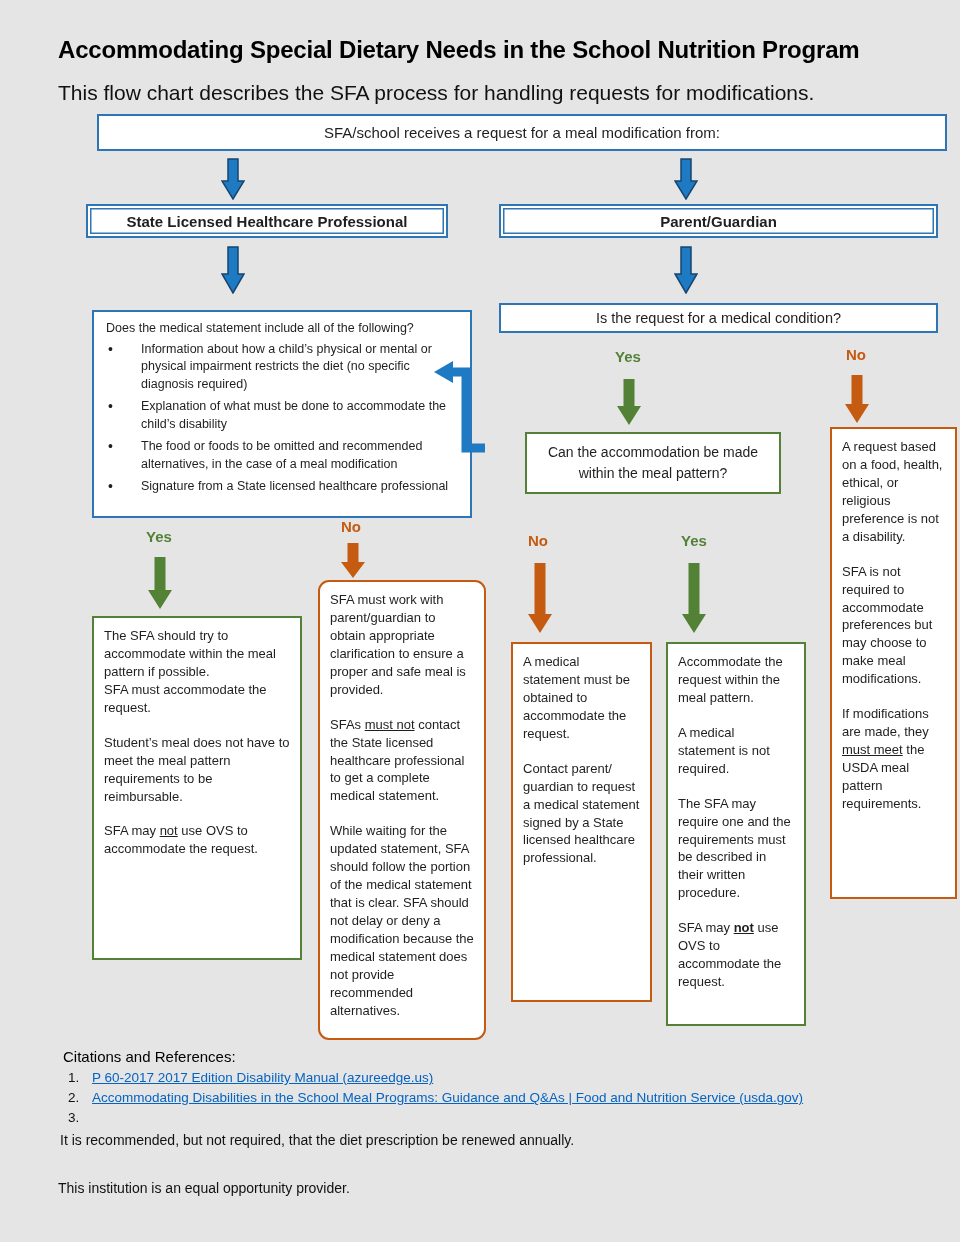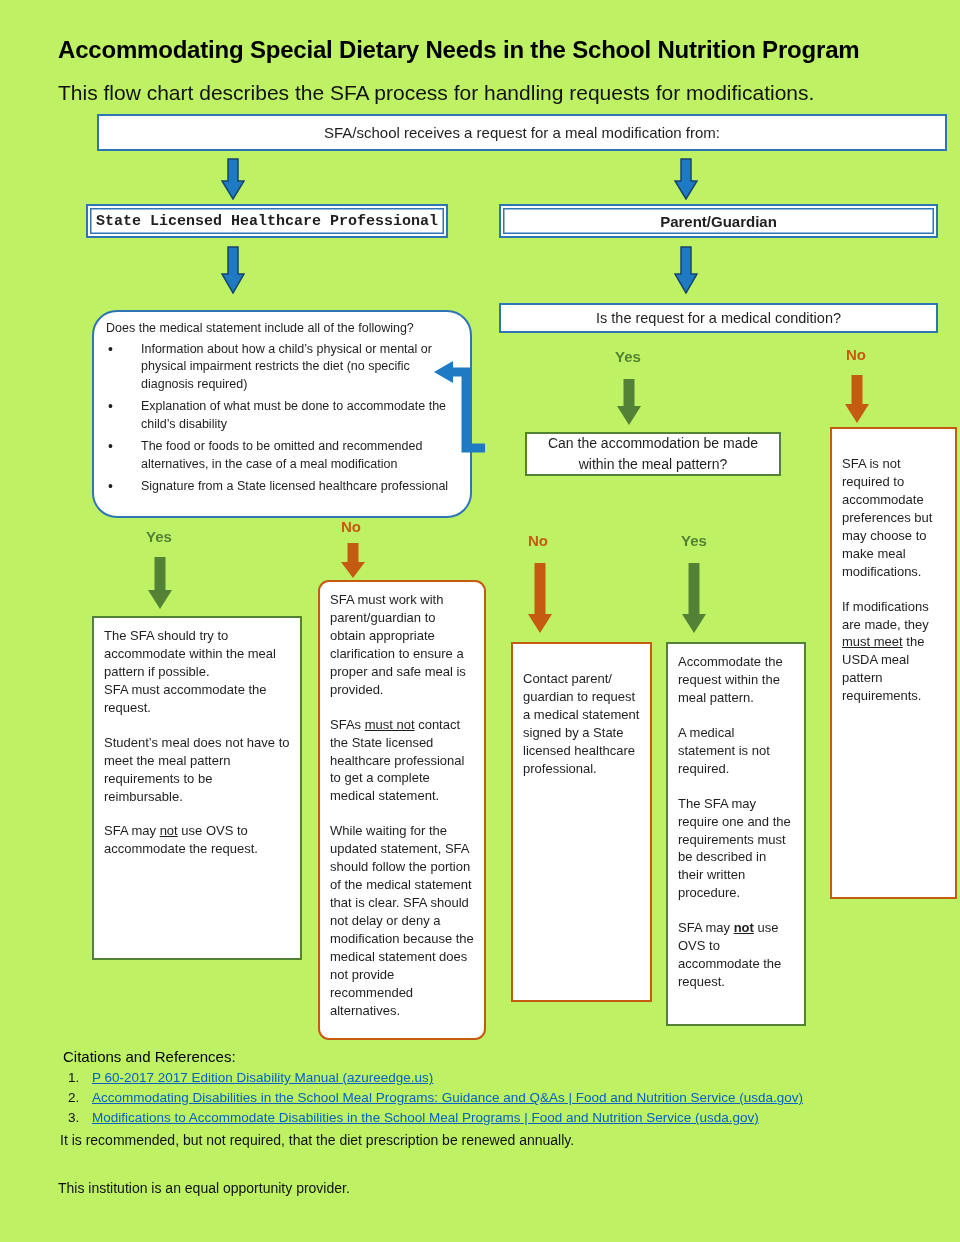--- a/index.html
+++ b/index.html
@@ -1,36 +1,36 @@
 <!DOCTYPE html>
 <html style="--c-blue: #2E75B6; --c-blue-arrow: #1F7AC4; --c-blue-arrow-outline: #17456E; --c-green: #538135; --c-orange: #C55A11; --c-link: #0563C1;"><head>
 <meta charset="utf-8">
 <style>
   html,body{margin:0;padding:0;background:#fff;}
-  #page{position:relative;width:960px;height:1242px;background:#bef264;
+  #page{position:relative;width:960px;height:1242px;background:#e5e5e5;
         font-family:"Liberation Sans",sans-serif;color:#1f1f1f;overflow:hidden;}
   .abs{position:absolute;}
   .title{font-size:24px;font-weight:bold;color:#000;letter-spacing:-0.2px;}
   .subtitle{font-size:21px;color:#111;}
   .fbox{position:absolute;background:#fff;box-sizing:border-box;margin-left:42px;}
   .b-blue{border:2px solid var(--c-blue);}
   .b-green{border:2px solid var(--c-green);}
   .b-orange{border:2px solid var(--c-orange);}
   .dbl{box-shadow:inset 0 0 0 2px #fff, inset 0 0 0 3.5px var(--c-blue);}
   .center-text{display:flex;align-items:center;justify-content:center;text-align:center;}
   .hdr{font-weight:bold;font-size:15px;}
   .qtext{font-size:15px;}
   .boxtext{font-size:13px;line-height:1.38;padding:9px 10px;}
   .para{margin:0;}
   .gap{height:17px;}
   .lbl{font-weight:bold;font-size:15px;}
   .lbl-yes{color:var(--c-green);}
   .lbl-no{color:var(--c-orange);}
   .block-arrow{position:absolute;}
-  .bullets-box{font-size:12.5px;line-height:1.4;padding:8px 12px;box-sizing:border-box;border-radius:25px;}
+  .bullets-box{font-size:12.5px;line-height:1.4;padding:8px 12px;box-sizing:border-box;}
   .bullets-box ul{margin:3px 0 0 0;padding:0;list-style:none;}
   .bullets-box li{position:relative;padding-left:35px;margin-bottom:5px;}
   .bullets-box li::before{content:"\2022";position:absolute;left:2px;top:-1px;font-size:14px;}
   .cite-head{font-weight:normal;font-size:15px;color:#000;}
   .cite-row{display:flex;font-size:13.5px;margin-bottom:5px;}
   .cite-num{width:24px;flex:none;color:#111;}
   .cite-link{color:var(--c-link);text-decoration:underline;cursor:pointer;}
   .note{font-size:14px;color:#111;}
   .u{text-decoration:underline;}
   .b{font-weight:bold;}
@@ -48,21 +48,21 @@
     <span>SFA/school receives a request for a meal modification from:</span>
   </div>
 
   <div class="block-arrow outlined" style="left:221px;top:158px;width:24px;height:42px;--arrow-color:var(--c-blue-arrow);"><svg width="24" height="42" viewBox="0 0 24 42">
         <path d="M7 1 H17 V23 H23 L12 41 L1 23 H7 Z" fill="#1F7AC4" stroke="var(--c-blue-arrow-outline)" stroke-width="1.5"></path>
       </svg></div>
   <div class="block-arrow outlined" style="left:674px;top:158px;width:24px;height:42px;--arrow-color:var(--c-blue-arrow);"><svg width="24" height="42" viewBox="0 0 24 42">
         <path d="M7 1 H17 V23 H23 L12 41 L1 23 H7 Z" fill="#1F7AC4" stroke="var(--c-blue-arrow-outline)" stroke-width="1.5"></path>
       </svg></div>
 
-  <div class="fbox b-blue dbl center-text hdr" style="left:44px;top:204px;width:362px;height:34px;font-family:Liberation Mono, monospace;">
+  <div class="fbox b-blue dbl center-text hdr" style="left:44px;top:204px;width:362px;height:34px;">
     <span>State Licensed Healthcare Professional</span>
   </div>
   <div class="fbox b-blue dbl center-text hdr" style="left:457px;top:204px;width:439px;height:34px;">
     <span>Parent/Guardian</span>
   </div>
 
   <div class="block-arrow outlined" style="left:221px;top:246px;width:24px;height:48px;--arrow-color:var(--c-blue-arrow);"><svg width="24" height="48" viewBox="0 0 24 48">
         <path d="M7 1 H17 V28 H23 L12 47 L1 28 H7 Z" fill="#1F7AC4" stroke="var(--c-blue-arrow-outline)" stroke-width="1.5"></path>
       </svg></div>
   <div class="block-arrow outlined" style="left:674px;top:246px;width:24px;height:48px;--arrow-color:var(--c-blue-arrow);"><svg width="24" height="48" viewBox="0 0 24 48">
@@ -86,30 +86,31 @@
   <div class="abs lbl lbl-yes" style="left:615px;top:348px;">Yes</div>
   <div class="abs lbl lbl-no" style="left:846px;top:346px;">No</div>
 
   <div class="block-arrow" style="left:616px;top:378px;width:26px;height:48px;--arrow-color:var(--c-green);"><svg width="26" height="48" viewBox="0 0 26 48">
         <path d="M7.5 1 H18.5 V28 H25 L13 47 L1 28 H7.5 Z" fill="#538135"></path>
       </svg></div>
   <div class="block-arrow" style="left:844px;top:374px;width:26px;height:50px;--arrow-color:var(--c-orange);"><svg width="26" height="50" viewBox="0 0 26 50">
         <path d="M7.5 1 H18.5 V30 H25 L13 49 L1 30 H7.5 Z" fill="#C55A11"></path>
       </svg></div>
 
-  <div class="fbox b-green center-text" style="left:483px;top:432px;width:256px;height:44px;font-size:14px;line-height:1.5;">
+  <div class="fbox b-green center-text" style="left:483px;top:432px;width:256px;height:62px;font-size:14px;line-height:1.5;">
     <span style="padding:0 14px;">Can the accommodation be made within the meal pattern?</span>
   </div>
 
   <svg class="abs" style="left:428px;top:356px;" width="60" height="98" viewBox="0 0 60 98">
     <polyline points="57,92 38,92 38,16 24,16" fill="none" stroke="var(--c-blue-arrow)" stroke-width="9"></polyline>
     <polygon points="6,16 25,5 25,27" fill="var(--c-blue-arrow)"></polygon>
   </svg>
 
   <div class="fbox b-orange boxtext" style="left:788px;top:427px;width:127px;height:472px;">
+      <div class="para"><span>A request based on a food, health, ethical, or religious preference is not a disability.</span></div>
       <div class="gap"></div>
       <div class="para"><span>SFA is not required to accommodate preferences but may choose to make meal modifications.</span></div>
       <div class="gap"></div>
       <div class="para"><span>If modifications are made, they </span><span class="u">must meet</span><span> the USDA meal pattern requirements.</span></div>
     </div>
 
   <div class="abs lbl lbl-yes" style="left:146px;top:528px;">Yes</div>
   <div class="abs lbl lbl-no" style="left:341px;top:518px;">No</div>
 
   <div class="block-arrow" style="left:147px;top:556px;width:26px;height:54px;--arrow-color:var(--c-green);"><svg width="26" height="54" viewBox="0 0 26 54">
@@ -140,20 +141,21 @@
 
   <div class="fbox b-orange boxtext" style="left:276px;top:580px;width:168px;height:460px;border-radius:11px;">
       <div class="para"><span>SFA must work with parent/guardian to obtain appropriate clarification to ensure a proper and safe meal is provided.</span></div>
       <div class="gap"></div>
       <div class="para"><span>SFAs </span><span class="u">must not</span><span> contact the State licensed healthcare professional to get a complete medical statement.</span></div>
       <div class="gap"></div>
       <div class="para"><span>While waiting for the updated statement, SFA should follow the portion of the medical statement that is clear. SFA should not delay or deny a modification because the medical statement does not provide recommended alternatives.</span></div>
     </div>
 
   <div class="fbox b-orange boxtext" style="left:469px;top:642px;width:141px;height:360px;">
+      <div class="para"><span>A medical statement must be obtained to accommodate the request.</span></div>
       <div class="gap"></div>
       <div class="para"><span>Contact parent/ guardian to request a medical statement signed by a State licensed healthcare professional.</span></div>
     </div>
 
   <div class="fbox b-green boxtext" style="left:624px;top:642px;width:140px;height:384px;">
       <div class="para"><span>Accommodate the request within the meal pattern.</span></div>
       <div class="gap"></div>
       <div class="para"><span>A medical statement is not required.</span></div>
       <div class="gap"></div>
       <div class="para"><span>The SFA may require one and the requirements must be described in their written procedure.</span></div>
@@ -166,21 +168,20 @@
       <div class="cite-row">
         <span class="cite-num">1.</span>
         <span class="cite-link">P 60-2017 2017 Edition Disability Manual (azureedge.us)</span>
       </div>
       <div class="cite-row">
         <span class="cite-num">2.</span>
         <span class="cite-link">Accommodating Disabilities in the School Meal Programs: Guidance and Q&amp;As | Food and Nutrition Service (usda.gov)</span>
       </div>
       <div class="cite-row">
         <span class="cite-num">3.</span>
-        <span class="cite-link">Modifications to Accommodate Disabilities in the School Meal Programs | Food and Nutrition Service (usda.gov)</span>
       </div>
     </div>
 
   <div class="abs note" style="left:60px;top:1132px;width:820px;">It is recommended, but not required, that the diet prescription be renewed annually.</div>
 
   <div class="abs note" style="left:58px;top:1180px;width:600px;">This institution is an equal opportunity provider.</div>
 
 </div>
 
 </body></html>

